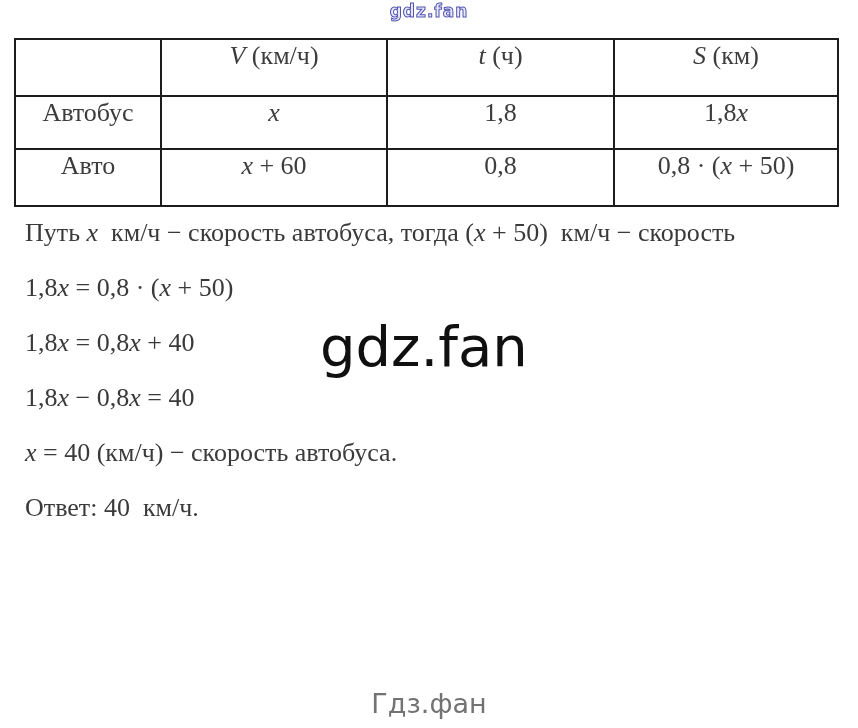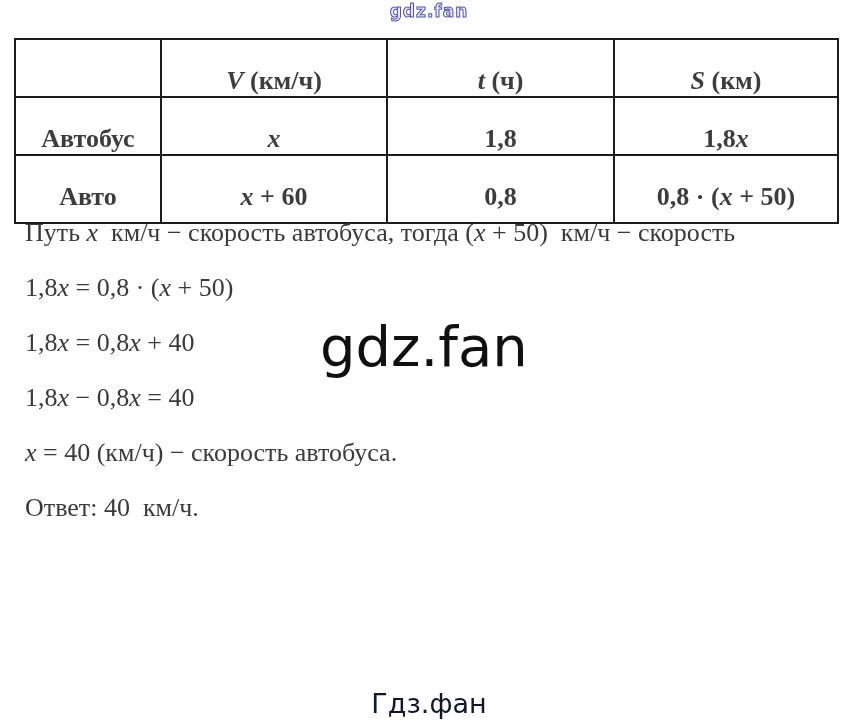--- a/index.html
+++ b/index.html
@@ -27,26 +27,25 @@
     width: 823px;
     border-collapse: collapse;
     table-layout: fixed;
     font-size: 26px;
     color: #3d3d3d;
   }
   table.answer-table td {
     border: 2px solid #1c1c1c;
     text-align: center;
     vertical-align: top;
-    padding: 26px 4px 0 4px;
-    font-weight: bold;
+    padding: 1px 4px 0 4px;
   }
   tr.hrow  { height: 57px; }
   tr.r1    { height: 53px; }
-  tr.r2    { height: 68px; border-radius: 10px; }
+  tr.r2    { height: 57px; border-radius: 10px; }
   .solution {
     position: absolute;
     left: 25px; top: 205px;
     width: 815px;
     font-size: 26px;
     color: #3a3a3a;
   }
   .line {
     height: 55px;
     line-height: 55px;
@@ -60,21 +59,21 @@
     font-size: 56px;
     line-height: 1.1;
     color: #101010;
   }
   .wm-bottom {
     position: absolute;
     top: 688px; left: 0; width: 100%;
     text-align: center;
     font-family: "DejaVu Sans", sans-serif;
     font-size: 27px;
-    color: #0f172a;
+    color: #737373;
   }
 </style>
 </head>
 <body>
 
 <div class="wm-top">gdz.fan</div>
 
 <table class="answer-table">
   <colgroup>
     <col style="width:146px">

